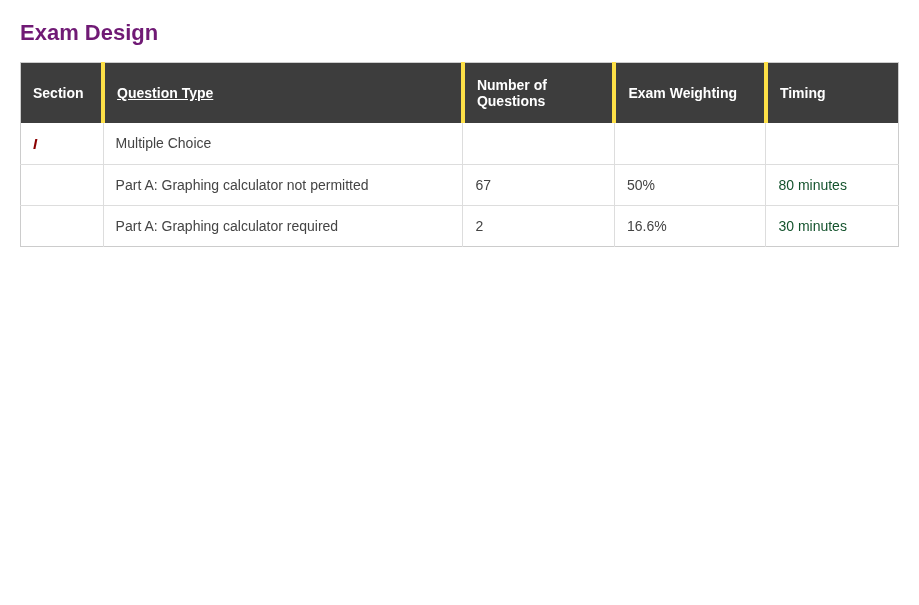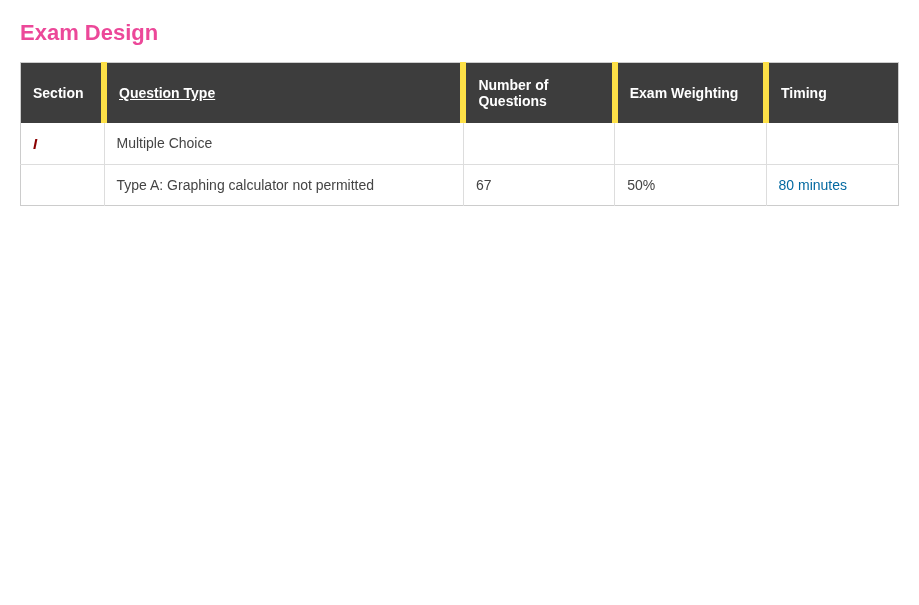--- a/index.html
+++ b/index.html
@@ -13,42 +13,42 @@
       background: #ffffff;
       color: #333;
       padding: 20px;
       width: 919px;
       min-height: 605px;
     }
 
     .page-title {
       font-size: 22px;
       font-weight: bold;
-      color: #ec4899;
+      color: #701a75;
       margin-bottom: 16px;
     }
 
     table {
       width: 100%;
       border-collapse: collapse;
       border: 1px solid #ccc;
     }
 
     thead tr {
       background-color: #3d3d3d;
       color: #ffffff;
     }
 
     thead th {
       padding: 14px 12px;
       text-align: left;
       font-size: 14px;
       font-weight: bold;
       vertical-align: middle;
-      border-right: 6px solid #fde047;
+      border-right: 4px solid #fde047;
     }
 
     thead th:last-child {
       border-right: none;
     }
 
     tbody tr {
       border-bottom: 1px solid #ddd;
     }
 
@@ -69,21 +69,21 @@
     }
 
     .section-label {
       font-weight: bold;
       color: #8b0000;
       font-style: italic;
       font-size: 15px;
     }
 
     .timing-col {
-      color: #0369a1;
+      color: #14532d;
     }
 
     .col-section { width: 8%; }
     .col-qtype { width: 38%; text-decoration: underline; }
     .col-numq { width: 16%; margin-top: 18px; }
     .col-weight { width: 16%; }
     .col-timing { width: 14%; margin-top: 16px; }
   </style>
 </head>
 <body>
@@ -103,19 +103,26 @@
   <tbody id="table-body">
   <tr>
         <td><span class="section-label">I</span></td>
         <td>Multiple Choice</td>
         <td></td>
         <td></td>
         <td></td>
       </tr>
       <tr>
         <td></td>
-        <td>Type A: Graphing calculator not permitted</td>
+        <td>Part A: Graphing calculator not permitted</td>
         <td>67</td>
         <td>50%</td>
         <td class="timing-col">80 minutes</td>
+      </tr>
+      <tr>
+        <td></td>
+        <td>Part A: Graphing calculator required</td>
+        <td>2</td>
+        <td>16.6%</td>
+        <td class="timing-col">30 minutes</td>
       </tr>
     </tbody>
 </table>
 
 </body></html>

